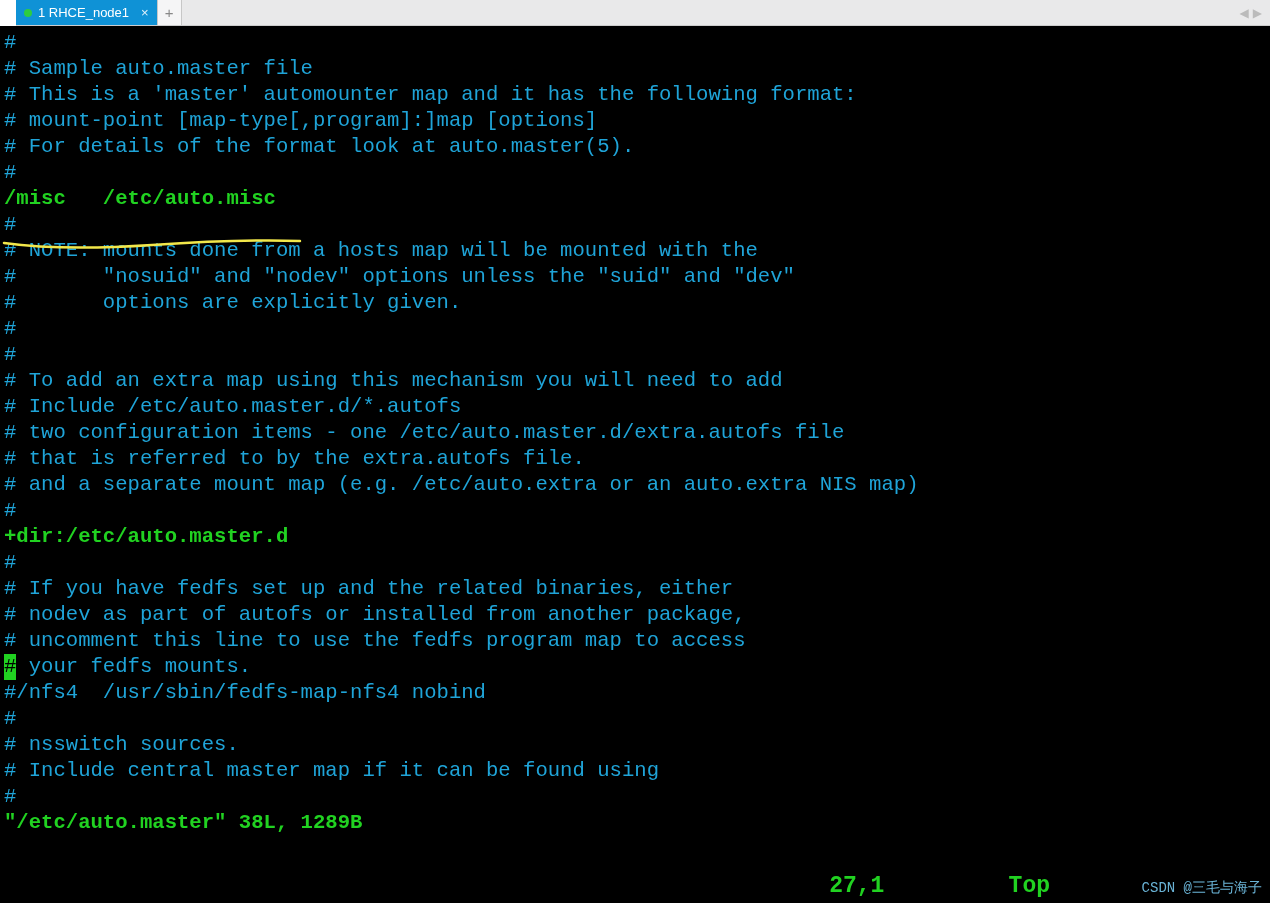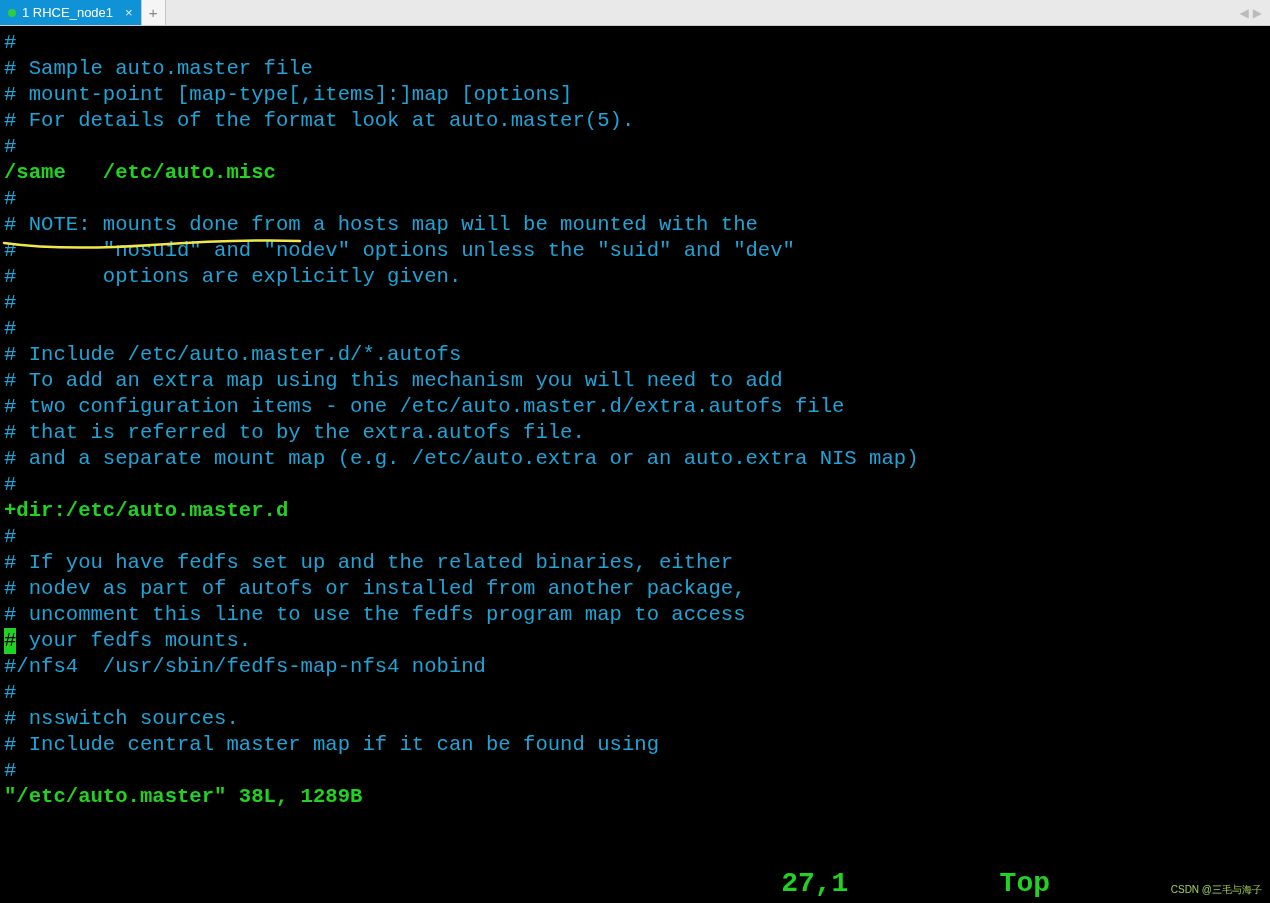--- a/index.html
+++ b/index.html
@@ -10,20 +10,21 @@
     background: #ffffff;
     overflow: hidden;
   }
   .tabbar {
     height: 26px;
     background: #e9e9ea;
     display: flex;
     align-items: stretch;
     border-bottom: 1px solid #ccc;
     position: relative;
+    margin-left: 16px;
   }
   .tab {
     display: flex;
     align-items: center;
     padding: 0 8px;
     font-family: Tahoma, Arial, sans-serif;
     font-size: 13px;
     height: 25px;
     border-right: 1px solid #c7c7c7;
   }
@@ -94,30 +95,30 @@
   .cursor-block {
     display: inline-block;
     background: #21d221;
     color: #000000;
     width: 0.6em;
   }
   .status-right {
     position: absolute;
     right: 220px;
     bottom: 4px;
-    font-size: 28px;
+    font-size: 23px;
     white-space: pre;
   }
   .watermark {
     position: absolute;
     right: 8px;
     bottom: 6px;
-    color: #bef264;
-    font-family: Liberation Sans, sans-serif;
-    font-size: 10px;
+    color: #7dd3fc;
+    font-family: Liberation Mono, monospace;
+    font-size: 14px;
     opacity: 0.85;
   }
 </style>
 </head>
 <body>
 
 <div class="tabbar">
   <div class="tab active">
     <span class="dot"></span>
     <span>1 RHCE_node1</span>
@@ -129,32 +130,33 @@
   <div class="tabbar-right">
     <span>◀</span>
     <span>▶</span>
   </div>
 </div>
 
 <div class="terminal">
   <div class="lines">
     <div class="line t-blue">#</div>
     <div class="line t-blue"># Sample auto.master file</div>
-    <div class="line t-blue"># mount-point [map-type[,items]:]map [options]</div>
+    <div class="line t-blue"># This is a 'master' automounter map and it has the following format:</div>
+    <div class="line t-blue"># mount-point [map-type[,program]:]map [options]</div>
     <div class="line t-blue"># For details of the format look at auto.master(5).</div>
     <div class="line t-blue">#</div>
-    <div class="line t-green">/same   /etc/auto.misc</div>
+    <div class="line t-green">/misc   /etc/auto.misc</div>
     <div class="line t-blue">#</div>
     <div class="line t-blue"># NOTE: mounts done from a hosts map will be mounted with the</div>
     <div class="line t-blue">#       "nosuid" and "nodev" options unless the "suid" and "dev"</div>
     <div class="line t-blue">#       options are explicitly given.</div>
     <div class="line t-blue">#</div>
     <div class="line t-blue">#</div>
+    <div class="line t-blue"># To add an extra map using this mechanism you will need to add</div>
     <div class="line t-blue"># Include /etc/auto.master.d/*.autofs</div>
-    <div class="line t-blue"># To add an extra map using this mechanism you will need to add</div>
     <div class="line t-blue"># two configuration items - one /etc/auto.master.d/extra.autofs file</div>
     <div class="line t-blue"># that is referred to by the extra.autofs file.</div>
     <div class="line t-blue"># and a separate mount map (e.g. /etc/auto.extra or an auto.extra NIS map)</div>
     <div class="line t-blue">#</div>
     <div class="line t-green">+dir:/etc/auto.master.d</div>
     <div class="line t-blue">#</div>
     <div class="line t-blue"># If you have fedfs set up and the related binaries, either</div>
     <div class="line t-blue"># nodev as part of autofs or installed from another package,</div>
     <div class="line t-blue"># uncomment this line to use the fedfs program map to access</div>
     <div class="line"><span class="cursor-block">#</span><span class="t-blue"> your fedfs mounts.</span></div>

